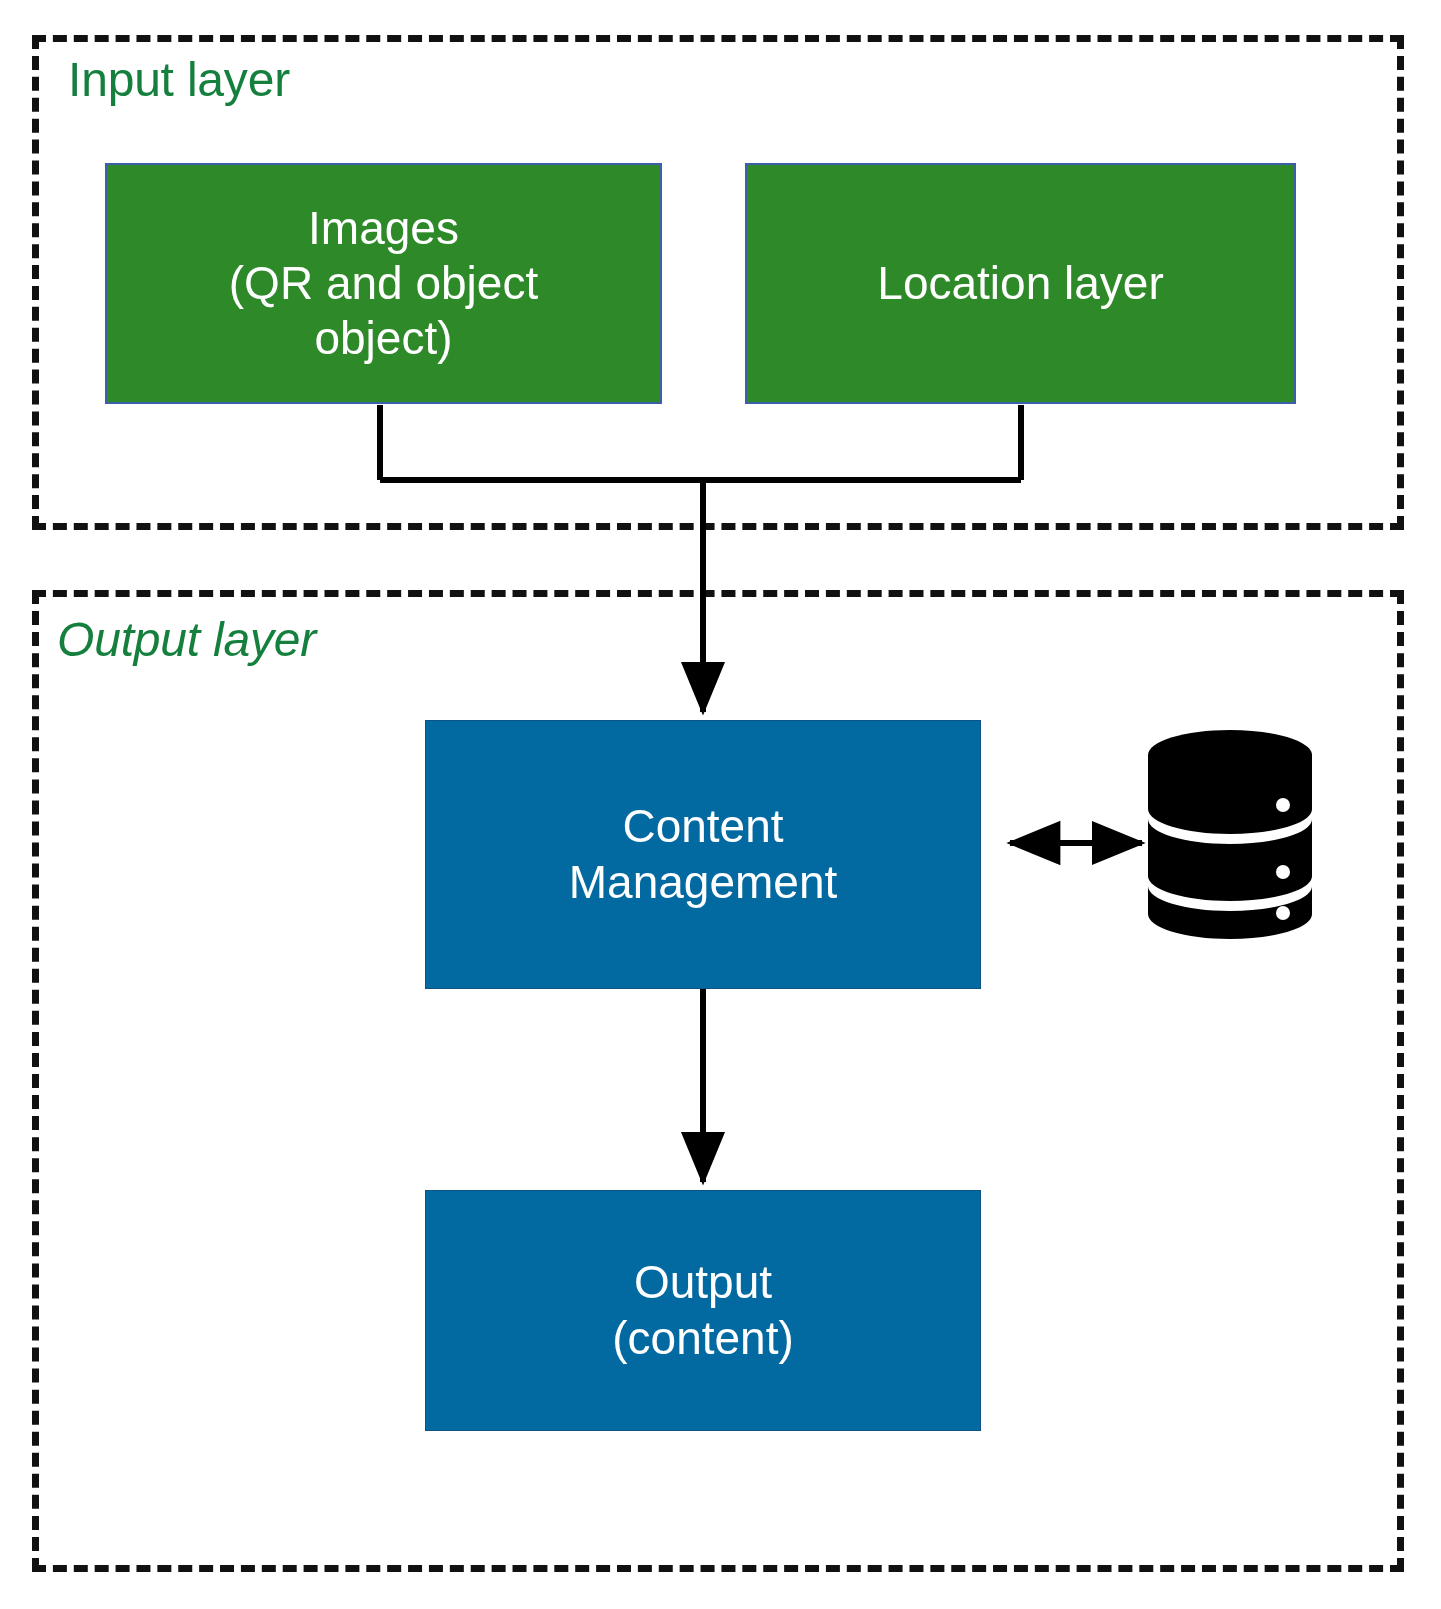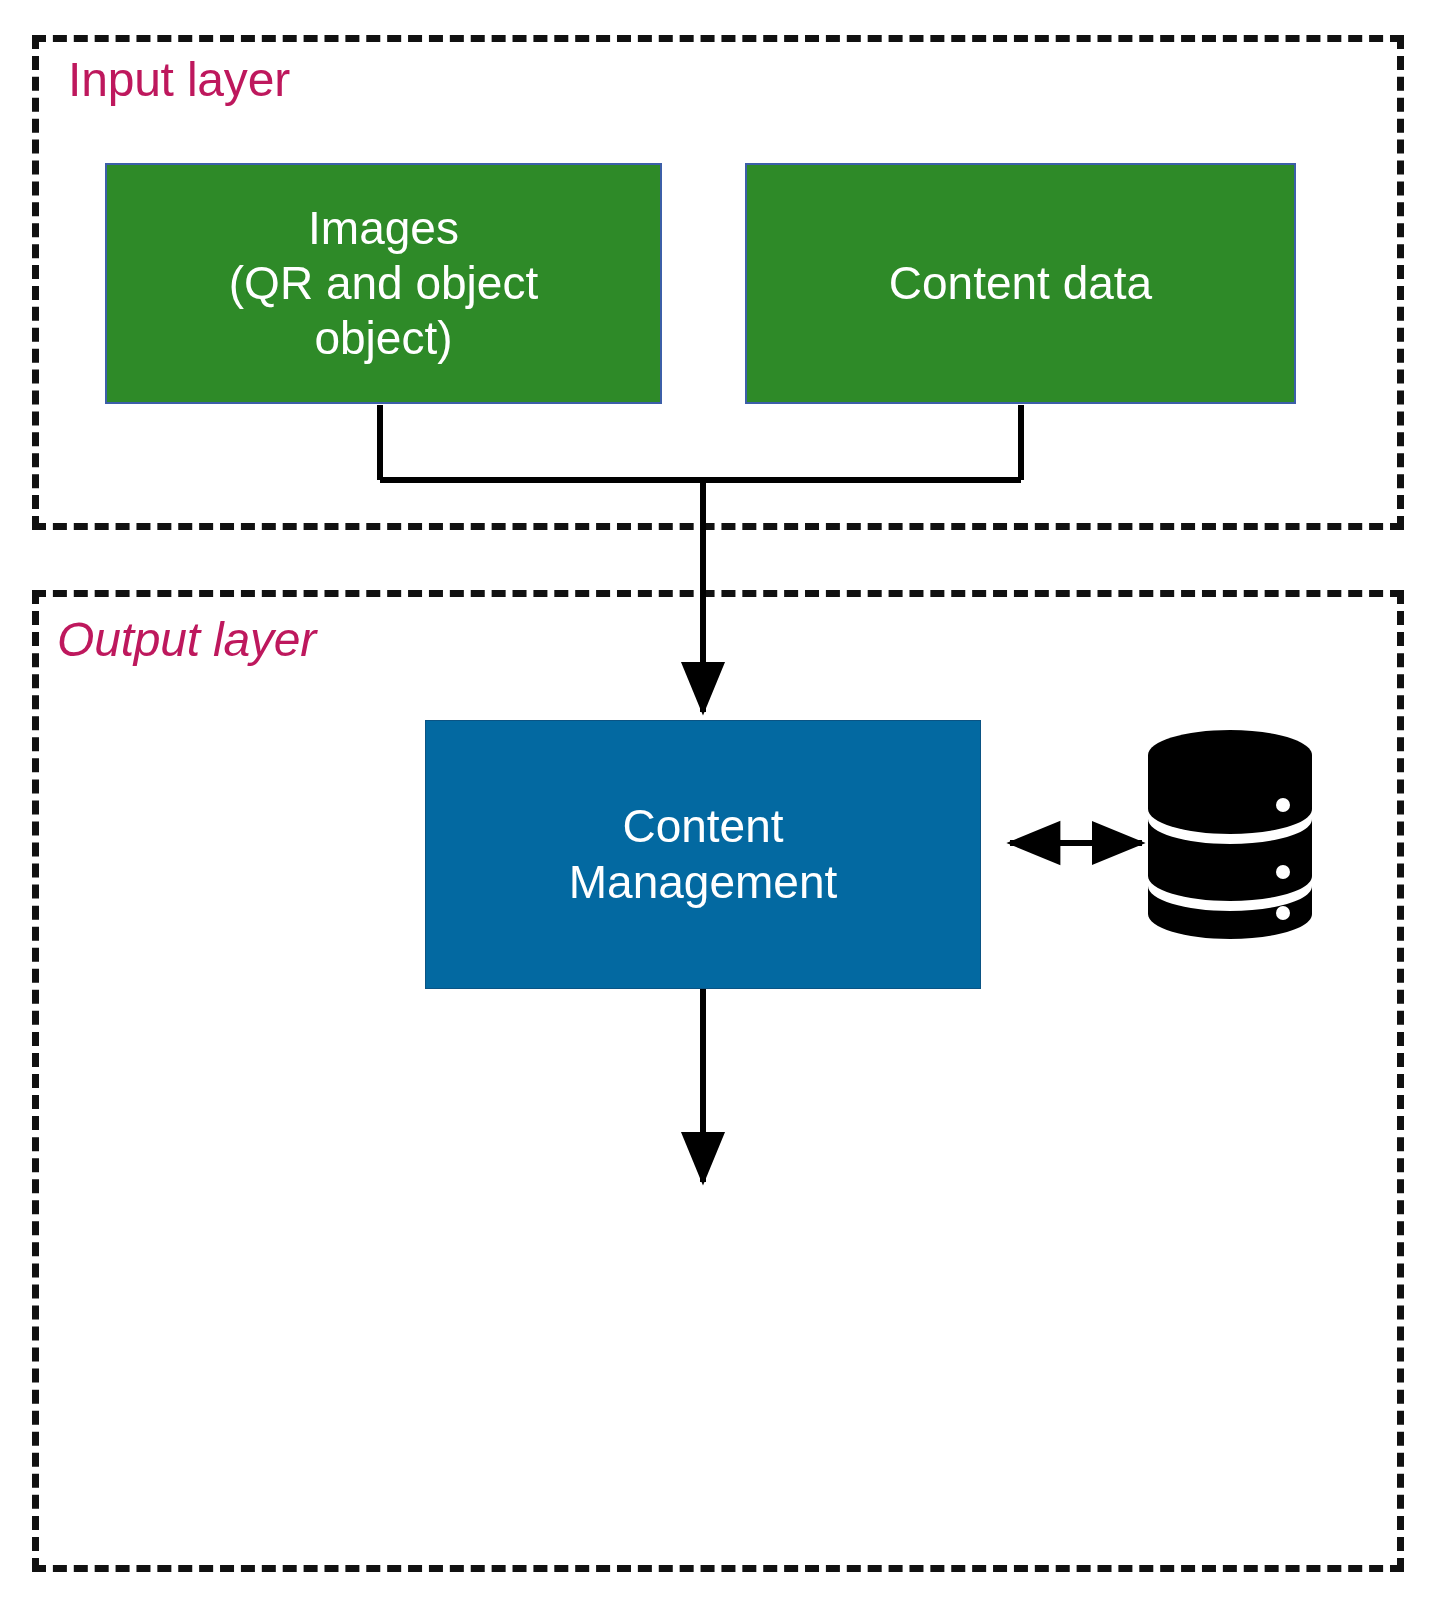--- a/index.html
+++ b/index.html
@@ -24,21 +24,21 @@
     position: absolute;
     border: 7px dashed #111111;
     box-sizing: border-box;
     background: transparent;
   }
   #input-layer-box  { left: 32px;  top: 35px;   width: 1372px; height: 495px; }
   #output-layer-box { left: 32px;  top: 590px;  width: 1372px; height: 982px; }
 
   .layer-label {
     position: absolute;
-    color: #be185d;
+    color: #15803d;
     font-size: 48px;
     line-height: 1.05;
     letter-spacing: -0.2px;
     white-space: nowrap;
     font-family: "Liberation Sans", sans-serif;
   }
   #input-layer-label  { left: 68px; top: 55px; }
   #output-layer-label { left: 57px; top: 615px; font-style: italic; }
 
   
@@ -140,31 +140,37 @@
   <div class="node-box node-green" id="box-images">
     <div>
       <span class="node-text">Images</span>
       <span class="node-text">(QR and object</span>
       <span class="node-text">object)</span>
     </div>
   </div>
 
   <div class="node-box node-green" id="box-location">
     <div>
-      <span class="node-text">Content data</span>
+      <span class="node-text">Location layer</span>
     </div>
   </div>
 
   <div class="node-box node-blue" id="box-cms">
     <div>
       <span class="node-text">Content</span>
       <span class="node-text">Management</span>
     </div>
   </div>
 
+  <div class="node-box node-blue" id="box-output">
+    <div>
+      <span class="node-text">Output</span>
+      <span class="node-text">(content)</span>
+    </div>
+  </div>
 
   <svg id="db-cylinder" viewBox="0 0 168 213" xmlns="http://www.w3.org/2000/svg">
 
     <path d="M2,158 L2,186 C2,200 39,211 84,211 C129,211 166,200 166,186 L166,158
              C166,172 129,183 84,183 C39,183 2,172 2,158 Z" fill="#000000"></path>
 
     <path d="M2,91 L2,148 C2,162 39,173 84,173 C129,173 166,162 166,148 L166,91
              C166,105 129,116 84,116 C39,116 2,105 2,91 Z" fill="#000000"></path>
 
     <path d="M2,27 L2,81 C2,95 39,106 84,106 C129,106 166,95 166,81 L166,27

